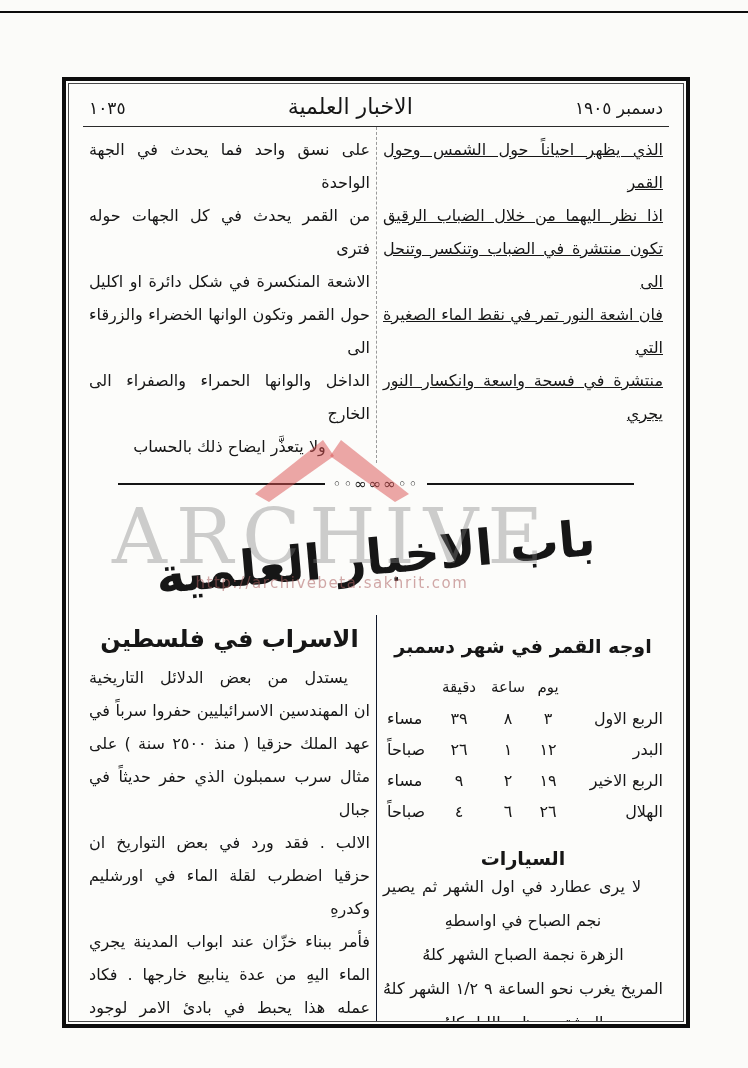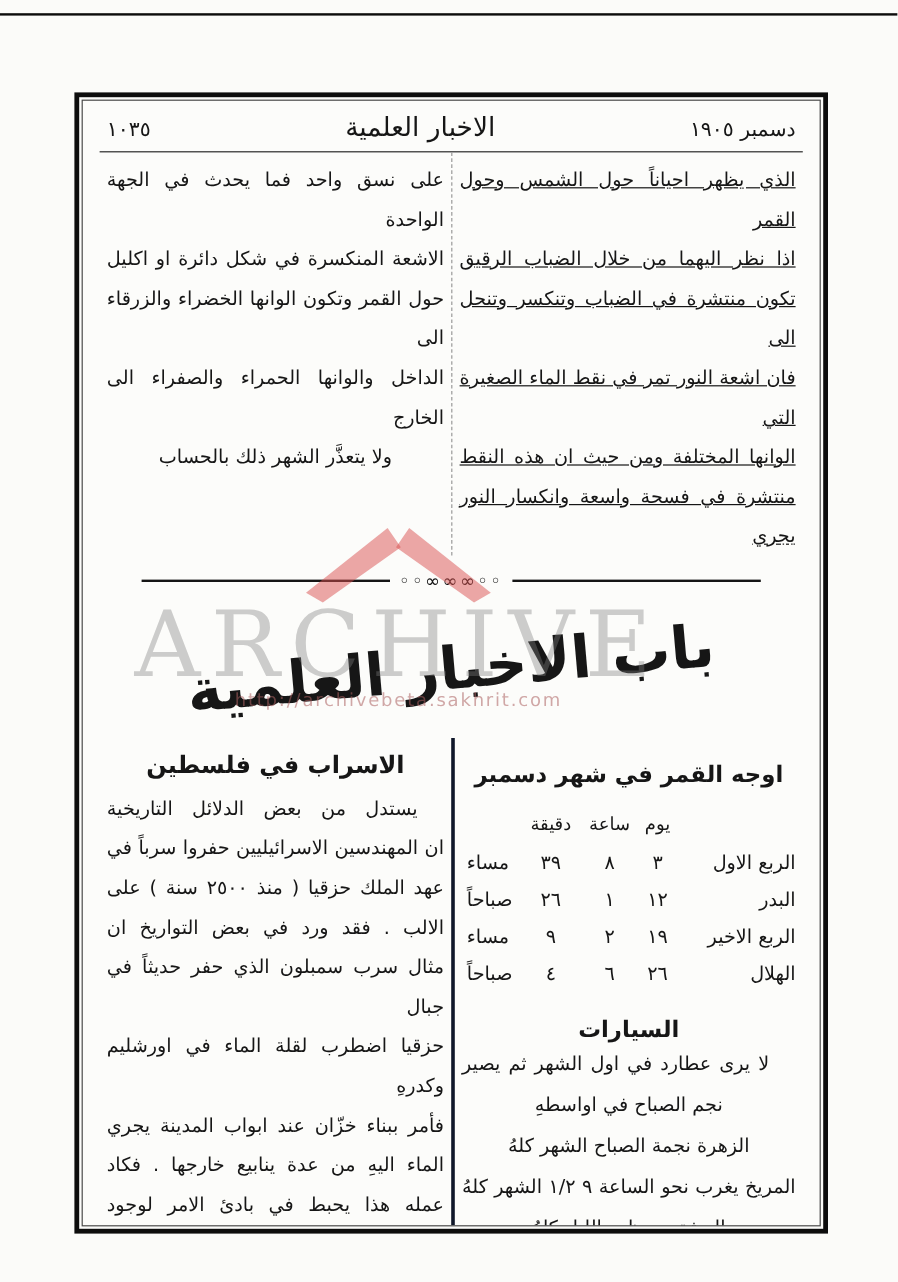--- a/index.html
+++ b/index.html
@@ -38,25 +38,25 @@
   .divider:before,.divider:after{content:"";flex:1;border-top:2px solid #151515;}
   .divider .orn{padding:0 8px;font-size:15px;letter-spacing:2px;color:#151515;}
   
   .callig{
     text-align:center;font-size:49px;font-weight:bold;direction:rtl;
     transform:rotate(-5deg);margin:18px 0 6px;letter-spacing:-1px;
     height:96px;line-height:90px;
   }
   
   .bottom-section{flex:1;overflow:hidden;}
-  .bottom-section .col-right{border-left:3px solid #0f172a;}
+  .bottom-section .col-right{border-left:1px solid #0f172a;}
   .sec-head{text-align:center;font-size:19px;font-weight:bold;direction:rtl;}
   .moon-head{margin:14px 0 16px;}
   .planets-head{margin:20px 0 1px;}
-  .tunnels-head{font-size:20px;margin:4px 0 8px;}
+  .tunnels-head{font-size:24px;margin:4px 0 8px;}
   
   .mtable{direction:rtl;font-size:16px;}
   .mrow{display:grid;grid-template-columns:96px 38px 42px 56px 1fr;line-height:31px;}
   .mrow .num,.mrow .hcell{text-align:center;}
   .mrow .period{text-align:left;padding-left:4px;}
   .mhdr{line-height:28px;font-size:15px;margin-bottom:2px;}
   .tun .line{line-height:33px;}
   .planets .line{line-height:34px;}
   
   .wm{position:absolute;left:0;top:436px;width:664px;text-align:center;pointer-events:none;z-index:6;}
@@ -81,29 +81,29 @@
       <span class="t">الاخبار العلمية</span>
       <span>١٠٣٥</span>
     </div>
 
     <div class="cols top-section">
       <div class="col col-right">
         <div class="line j">الذي يظهر احياناً حول الشمس وحول القمر</div>
         <div class="line j">اذا نظر اليهما من خلال الضباب الرقيق</div>
         <div class="line j">تكون منتشرة في الضباب وتنكسر وتنحل الى</div>
         <div class="line j">فان اشعة النور تمر في نقط الماء الصغيرة التي</div>
-        <div class="line j">الوانها المختلفة ومن حيث ان هذه النقط</div>
         <div class="line j">منتشرة في فسحة واسعة وانكسار النور يجري</div>
       </div>
       <div class="col">
         <div class="line j">على نسق واحد فما يحدث في الجهة الواحدة</div>
+        <div class="line j">من القمر يحدث في كل الجهات حوله فترى</div>
         <div class="line j">الاشعة المنكسرة في شكل دائرة او اكليل</div>
         <div class="line j">حول القمر وتكون الوانها الخضراء والزرقاء الى</div>
         <div class="line j">الداخل والوانها الحمراء والصفراء الى الخارج</div>
-        <div class="line c">ولا يتعذَّر الشهر ذلك بالحساب</div>
+        <div class="line c">ولا يتعذَّر ايضاح ذلك بالحساب</div>
       </div>
     </div>
 
     <div class="divider">
       <span class="orn">◦◦∞∞∞◦◦</span>
     </div>
 
     <div class="callig">باب الاخبار العلمية</div>
 
     <div class="cols bottom-section">
@@ -158,22 +158,22 @@
           <div class="line c">المشتري يظهر الليل كلهُ</div>
 
         </div>
       </div>
 
       <div class="col tun">
         <div class="sec-head tunnels-head">الاسراب في فلسطين</div>
         <div class="line j ind">يستدل من بعض الدلائل التاريخية</div>
         <div class="line j">ان المهندسين الاسرائيليين حفروا سرباً في</div>
         <div class="line j">عهد الملك حزقيا ( منذ ٢٥٠٠ سنة ) على</div>
+        <div class="line j">مثال سرب سمبلون الذي حفر حديثاً في جبال</div>
         <div class="line j">الالب . فقد ورد في بعض التواريخ ان</div>
-        <div class="line j">مثال سرب سمبلون الذي حفر حديثاً في جبال</div>
         <div class="line j">حزقيا اضطرب لقلة الماء في اورشليم وكدرهِ</div>
         <div class="line j">فأمر ببناء خزّان عند ابواب المدينة يجري</div>
         <div class="line j">الماء اليهِ من عدة ينابيع خارجها . فكاد</div>
         <div class="line j">عمله هذا يحبط في بادئ الامر لوجود سلسلة</div>
 
       </div>
 
     </div>
   </div>
 </div>

